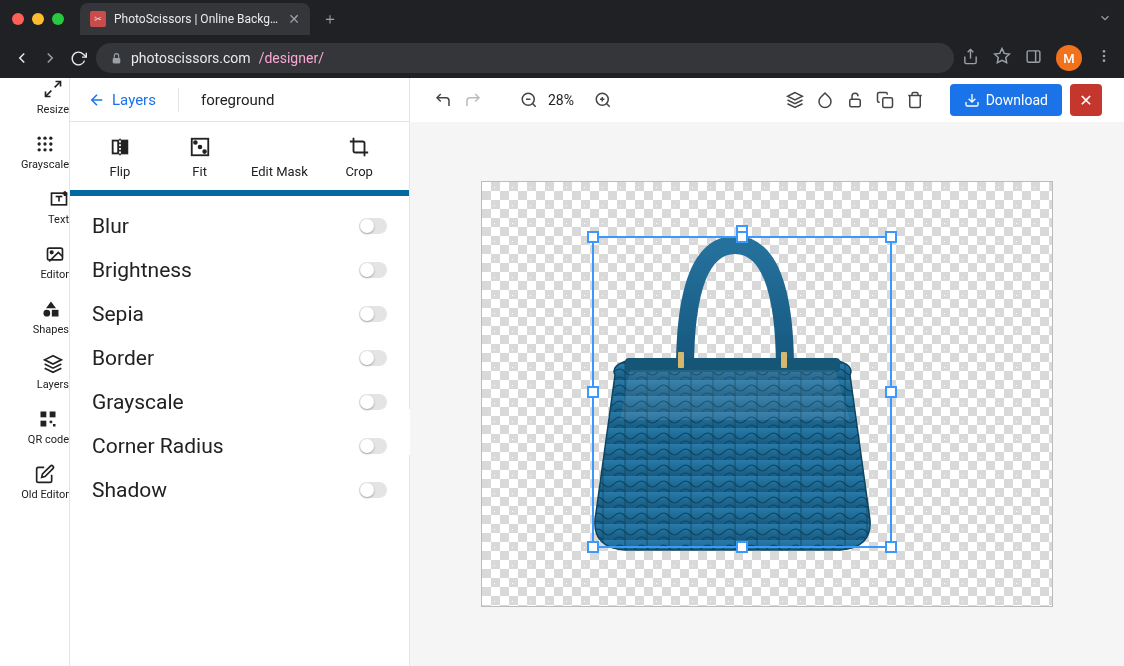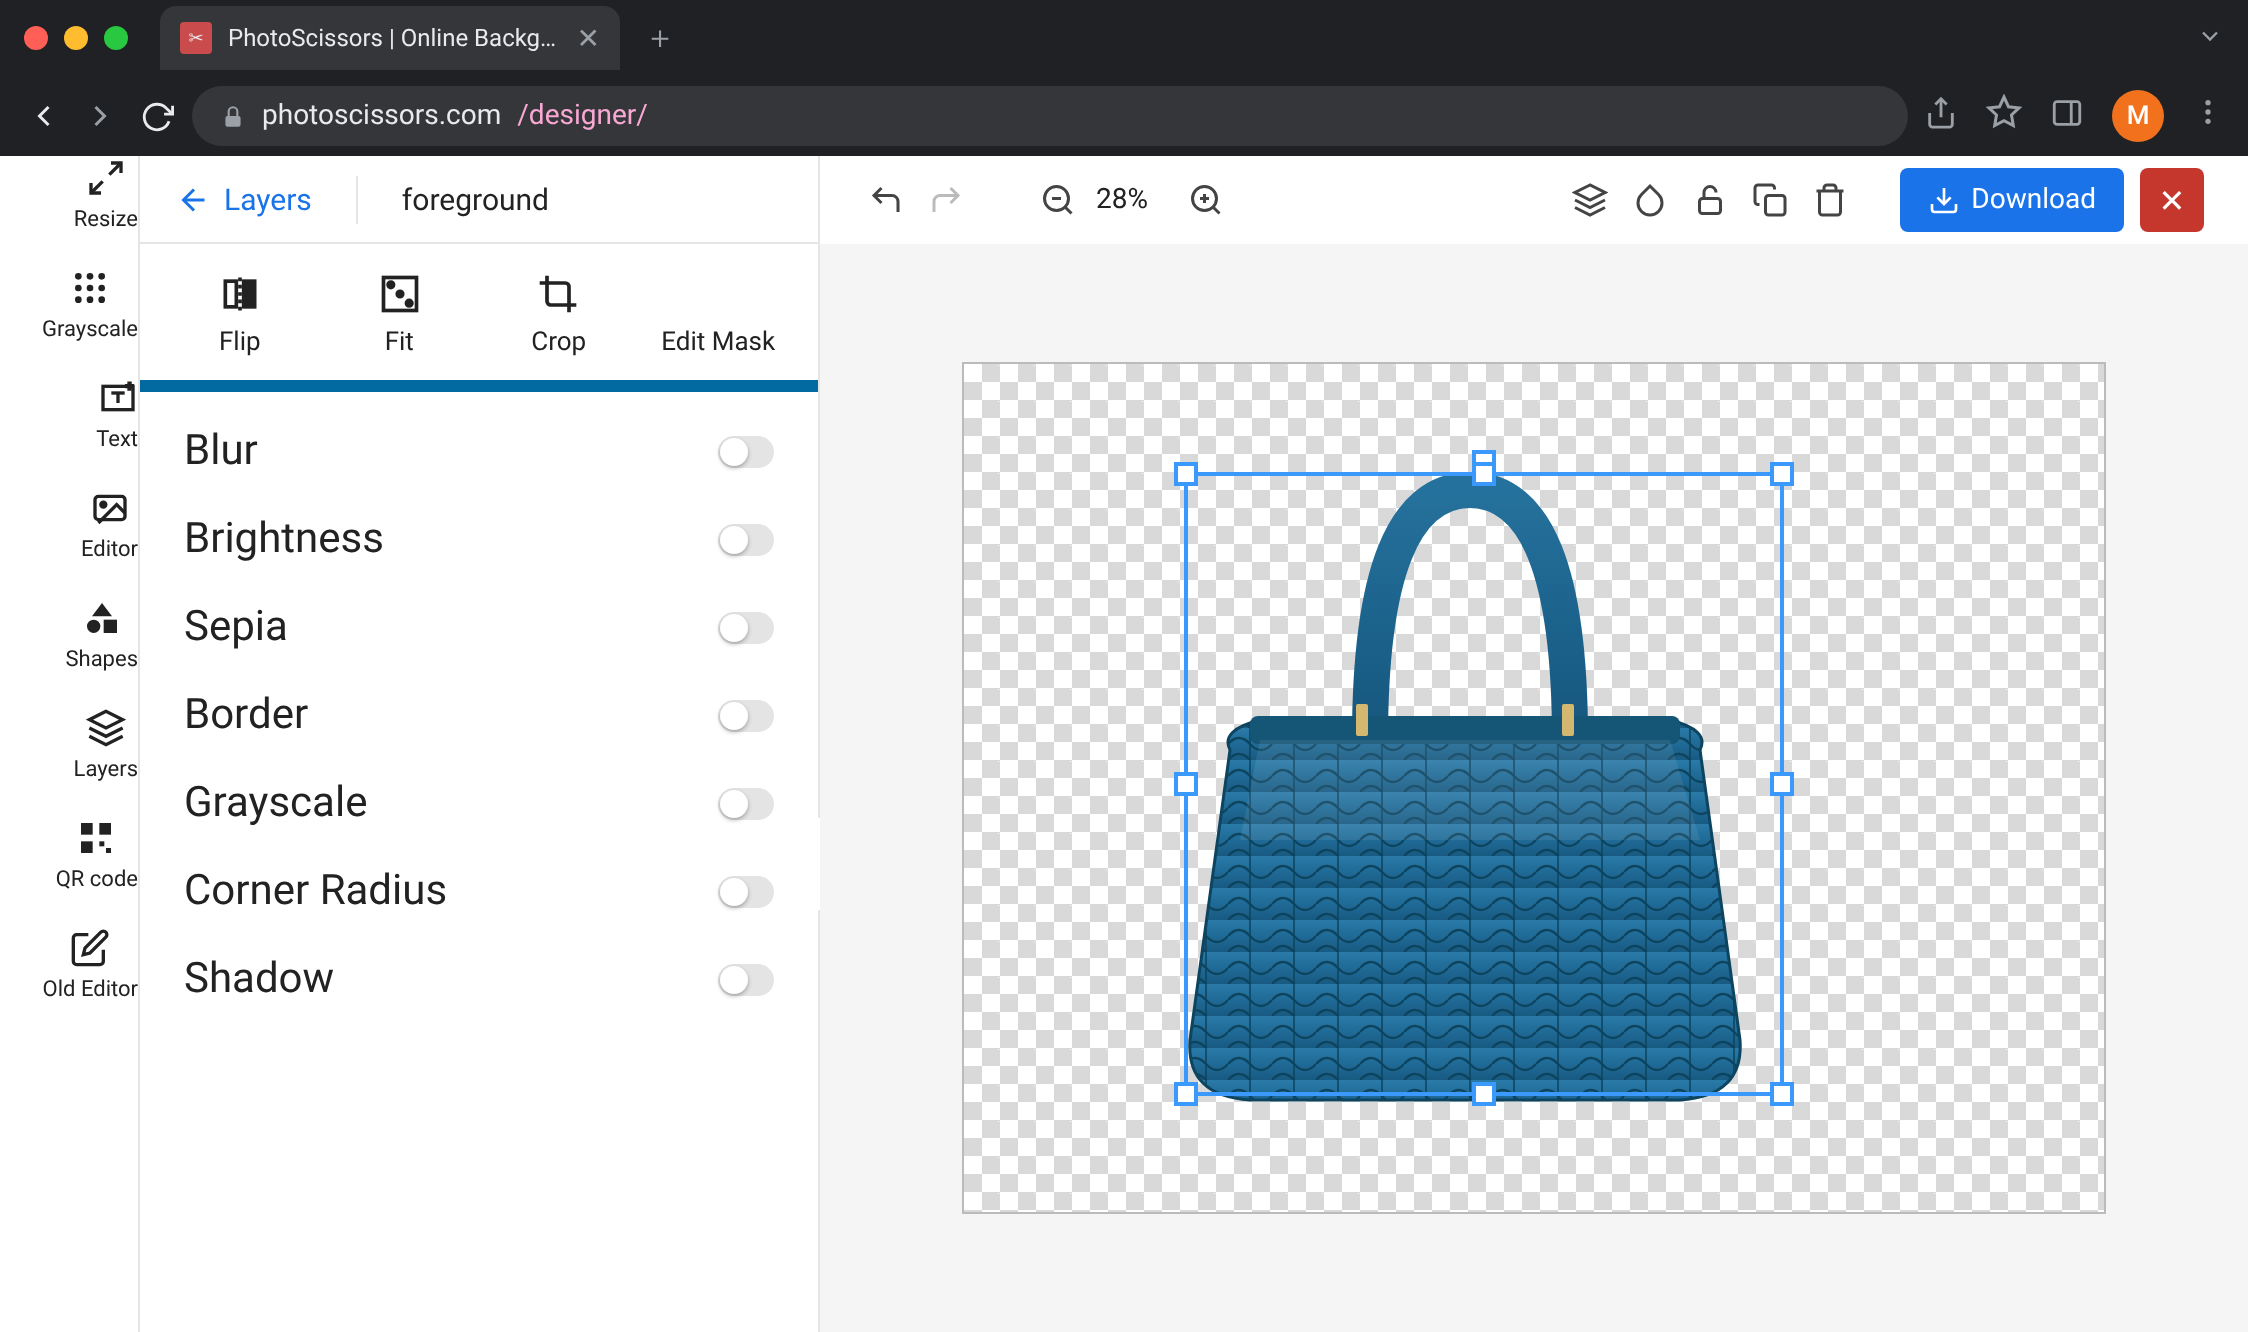--- a/index.html
+++ b/index.html
@@ -248,31 +248,31 @@
             <svg width="22" height="22" viewBox="0 0 24 24" fill="none" stroke="#222" stroke-width="2">
               <rect x="3" y="3" width="18" height="18"></rect>
               <circle cx="7" cy="7" r="1.5" fill="#222"></circle>
               <circle cx="12" cy="12" r="1.5" fill="#222"></circle>
               <circle cx="17" cy="17" r="1.5" fill="#222"></circle>
             </svg>
           </span>
         <span class="tool-label">Fit</span>
       </div>
       <div class="tool">
+        <span class="ico"></span>
+        <span class="tool-label">Edit Mask</span>
+      </div>
+      <div class="tool">
         <span class="ico">
             <svg width="22" height="22" viewBox="0 0 24 24" fill="none" stroke="#222" stroke-width="2">
               <path d="M6 2v14a2 2 0 0 0 2 2h14"></path>
               <path d="M18 22V8a2 2 0 0 0-2-2H2"></path>
             </svg>
           </span>
         <span class="tool-label">Crop</span>
-      </div>
-      <div class="tool">
-        <span class="ico"></span>
-        <span class="tool-label">Edit Mask</span>
       </div>
     </div>
     <div class="effects">
       <div class="effect-row">
           <span>Blur</span>
           <span class="toggle"></span>
         </div>
       <div class="effect-row">
           <span>Brightness</span>
           <span class="toggle"></span>

